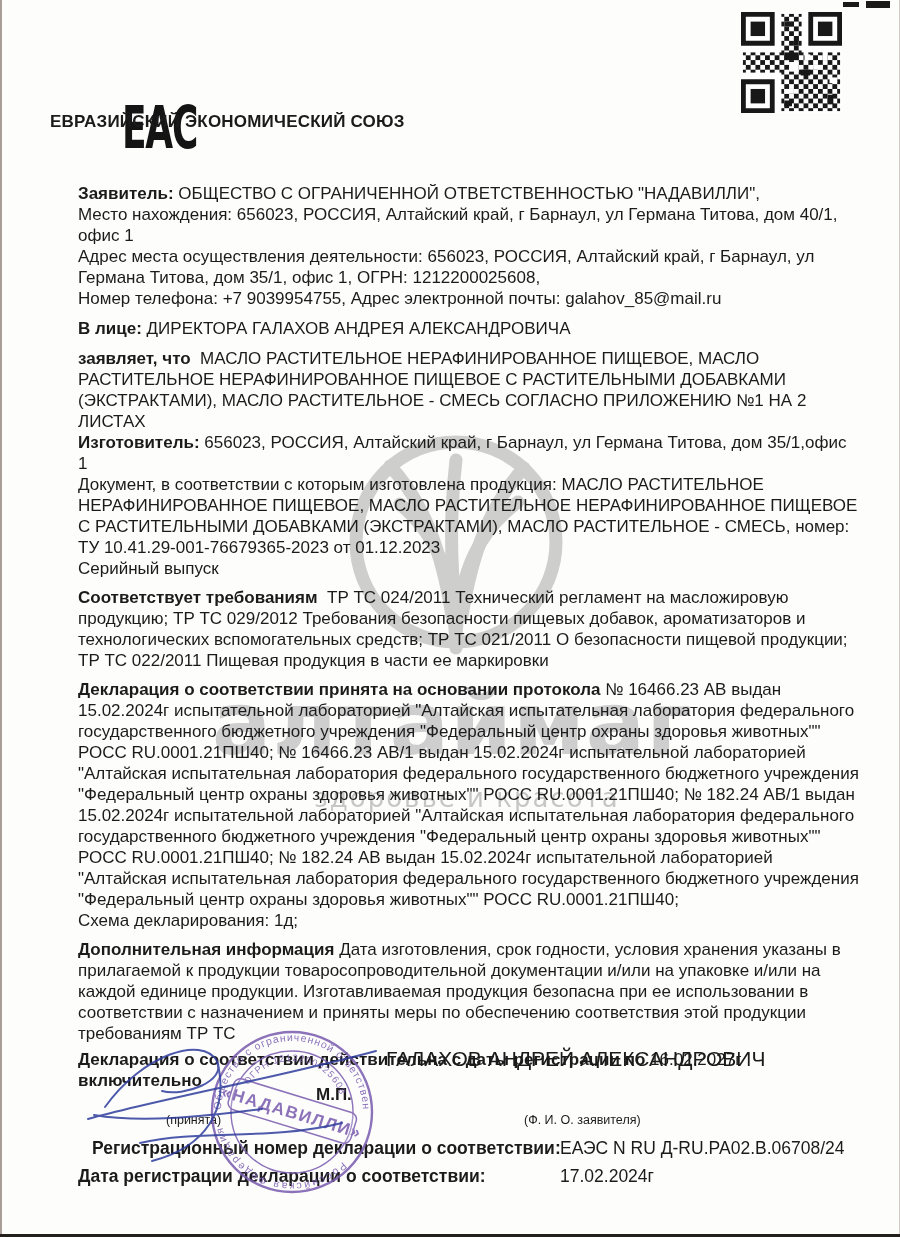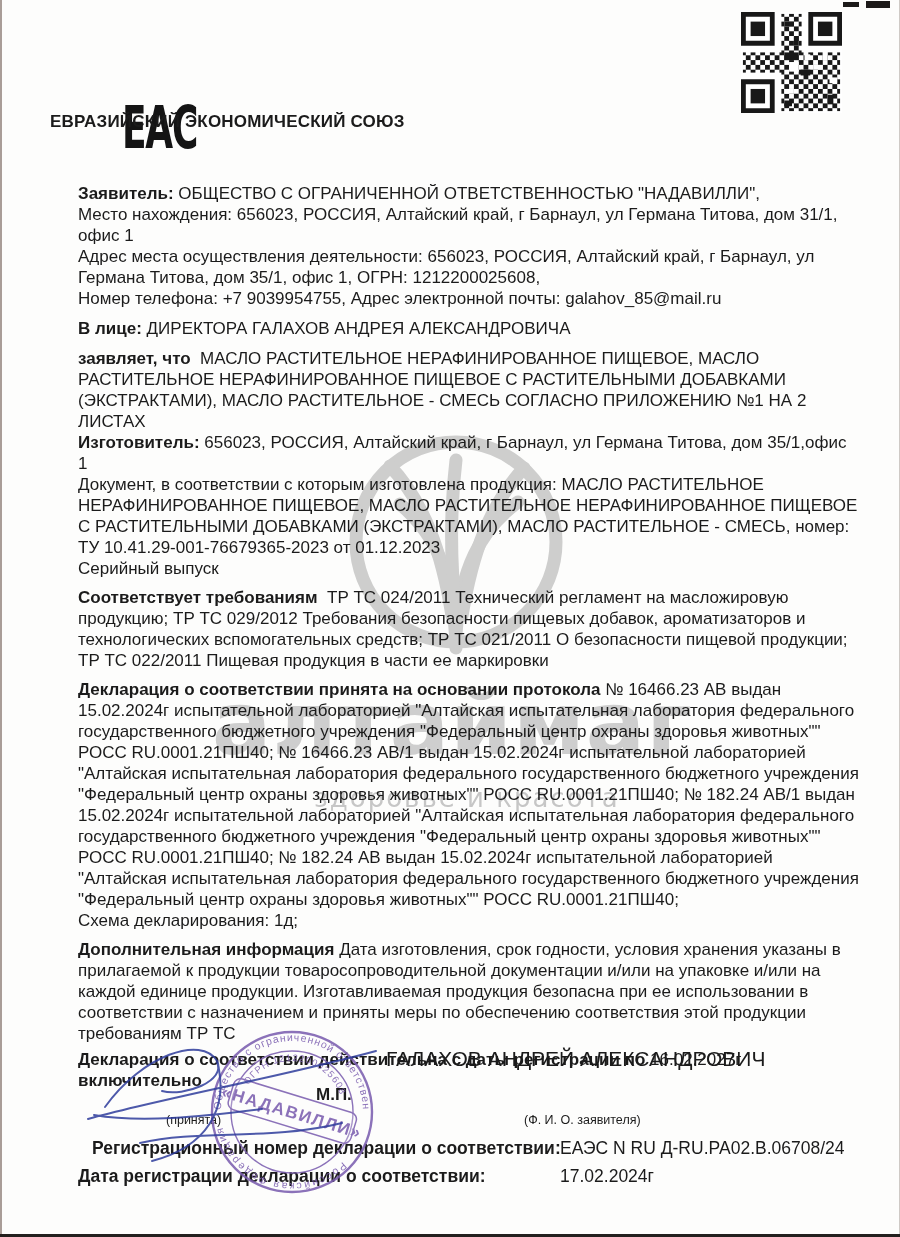--- a/index.html
+++ b/index.html
@@ -129,21 +129,21 @@
         <rect x="92" y="68" width="8" height="6"></rect>
     </g>
   </svg>
 
   <div class="title-wrap">
     <div class="title-line">ЕВРАЗИЙСКИЙ ЭКОНОМИЧЕСКИЙ СОЮЗ</div>
   </div>
 
   <div class="content">
     <div><b>Заявитель:</b> <span>ОБЩЕСТВО С ОГРАНИЧЕННОЙ ОТВЕТСТВЕННОСТЬЮ "НАДАВИЛЛИ",</span></div>
-    <div>Место нахождения: 656023, РОССИЯ, Алтайский край, г Барнаул, ул Германа Титова, дом 31/1, офис 1</div>
+    <div>Место нахождения: 656023, РОССИЯ, Алтайский край, г Барнаул, ул Германа Титова, дом 40/1, офис 1</div>
     <div>Адрес места осуществления деятельности: 656023, РОССИЯ, Алтайский край, г Барнаул, ул Германа Титова, дом 35/1, офис 1, ОГРН: 1212200025608,</div>
     <div>Номер телефона: +7 9039954755, Адрес электронной почты: galahov_85@mail.ru</div>
 
     <div class="gap9"><b>В лице:</b> <span>ДИРЕКТОРА ГАЛАХОВ АНДРЕЯ АЛЕКСАНДРОВИЧА</span></div>
 
     <div class="gap9"><b>заявляет, что</b>&nbsp; <span>МАСЛО РАСТИТЕЛЬНОЕ НЕРАФИНИРОВАННОЕ ПИЩЕВОЕ, МАСЛО РАСТИТЕЛЬНОЕ НЕРАФИНИРОВАННОЕ ПИЩЕВОЕ С РАСТИТЕЛЬНЫМИ ДОБАВКАМИ (ЭКСТРАКТАМИ), МАСЛО РАСТИТЕЛЬНОЕ - СМЕСЬ  СОГЛАСНО ПРИЛОЖЕНИЮ №1 НА 2 ЛИСТАХ</span></div>
 
     <div><b>Изготовитель:</b> <span>656023, РОССИЯ, Алтайский край, г Барнаул, ул Германа Титова, дом 35/1,офис 1</span></div>
     <div>Документ, в соответствии с которым изготовлена продукция: МАСЛО РАСТИТЕЛЬНОЕ НЕРАФИНИРОВАННОЕ ПИЩЕВОЕ,  МАСЛО РАСТИТЕЛЬНОЕ НЕРАФИНИРОВАННОЕ ПИЩЕВОЕ С РАСТИТЕЛЬНЫМИ ДОБАВКАМИ (ЭКСТРАКТАМИ),  МАСЛО РАСТИТЕЛЬНОЕ - СМЕСЬ, номер: ТУ 10.41.29-001-76679365-2023 от 01.12.2023</div>
     <div>Серийный выпуск</div>

